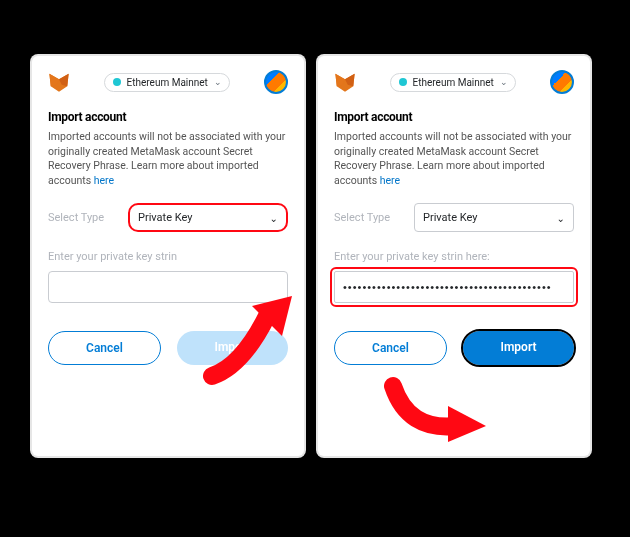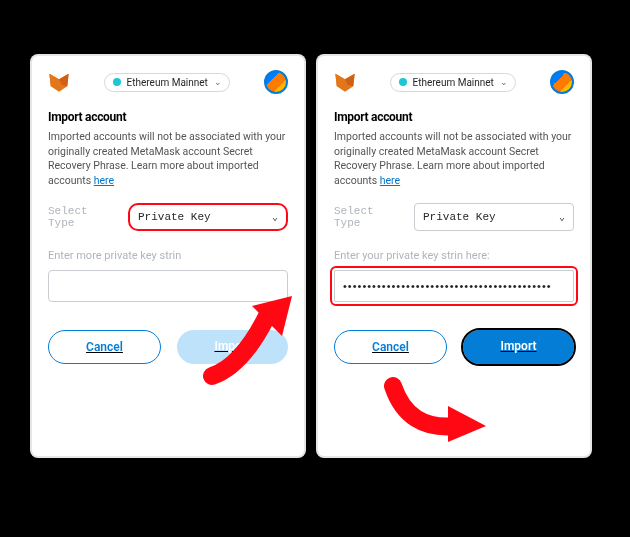--- a/index.html
+++ b/index.html
@@ -61,27 +61,26 @@
     color: #000;
     margin-bottom: 6px;
     letter-spacing: -0.3px;
   }
   .desc {
     font-size: 10.5px;
     line-height: 1.4;
     color: #555;
     margin-bottom: 14px;
   }
-  .link { color: #0376c9; text-decoration: underline; cursor:pointer; }
+  .link { color: #0376c9; cursor:pointer; }
   .row-select {
     display: flex;
     align-items: center;
     gap: 10px;
     margin-bottom: 18px;
-    font-family: Liberation Mono, monospace;
   }
   .sel-label {
     font-size: 11px;
     color: #b0b4bb;
     flex: 0 0 70px;
   }
   .select {
     flex: 1;
     border: 1px solid #c9ccd1;
     border-radius: 4px;
@@ -115,21 +114,20 @@
   }
   .field-input.highlighted {
     outline: 2.5px solid #ff0813;
     outline-offset: 2px;
     border-radius: 2px;
   }
   .buttons {
     display: flex;
     gap: 16px;
     margin-top: 28px;
-    text-decoration: underline;
   }
   .btn {
     flex:1;
     text-align:center;
     padding: 9px 0;
     border-radius: 22px;
     font-size: 12px;
     font-weight: 600;
     cursor:pointer;
   }
@@ -182,21 +180,21 @@
   </div>
 
   <div class="row-select">
     <span class="sel-label">Select Type</span>
     <div class="select highlighted">
       <span>Private Key</span>
       <span style="font-size:10px;">⌄</span>
     </div>
   </div>
 
-  <div class="field-label">Enter more private key strin</div>
+  <div class="field-label">Enter your private key strin</div>
   <input class="field-input" type="text" value="" style="">
 
   <div class="buttons">
     <div class="btn btn-cancel">Cancel</div>
     <div class="btn btn-import-disabled">Import</div>
   </div>
 
   <div class="arrow" style="left:150px; top:240px; width:120px; height:90px;">
     <svg viewBox="0 0 120 90">
       <path d="M30,80 Q60,70 85,20" stroke="#ff0813" stroke-width="18" fill="none" stroke-linecap="round"></path>

